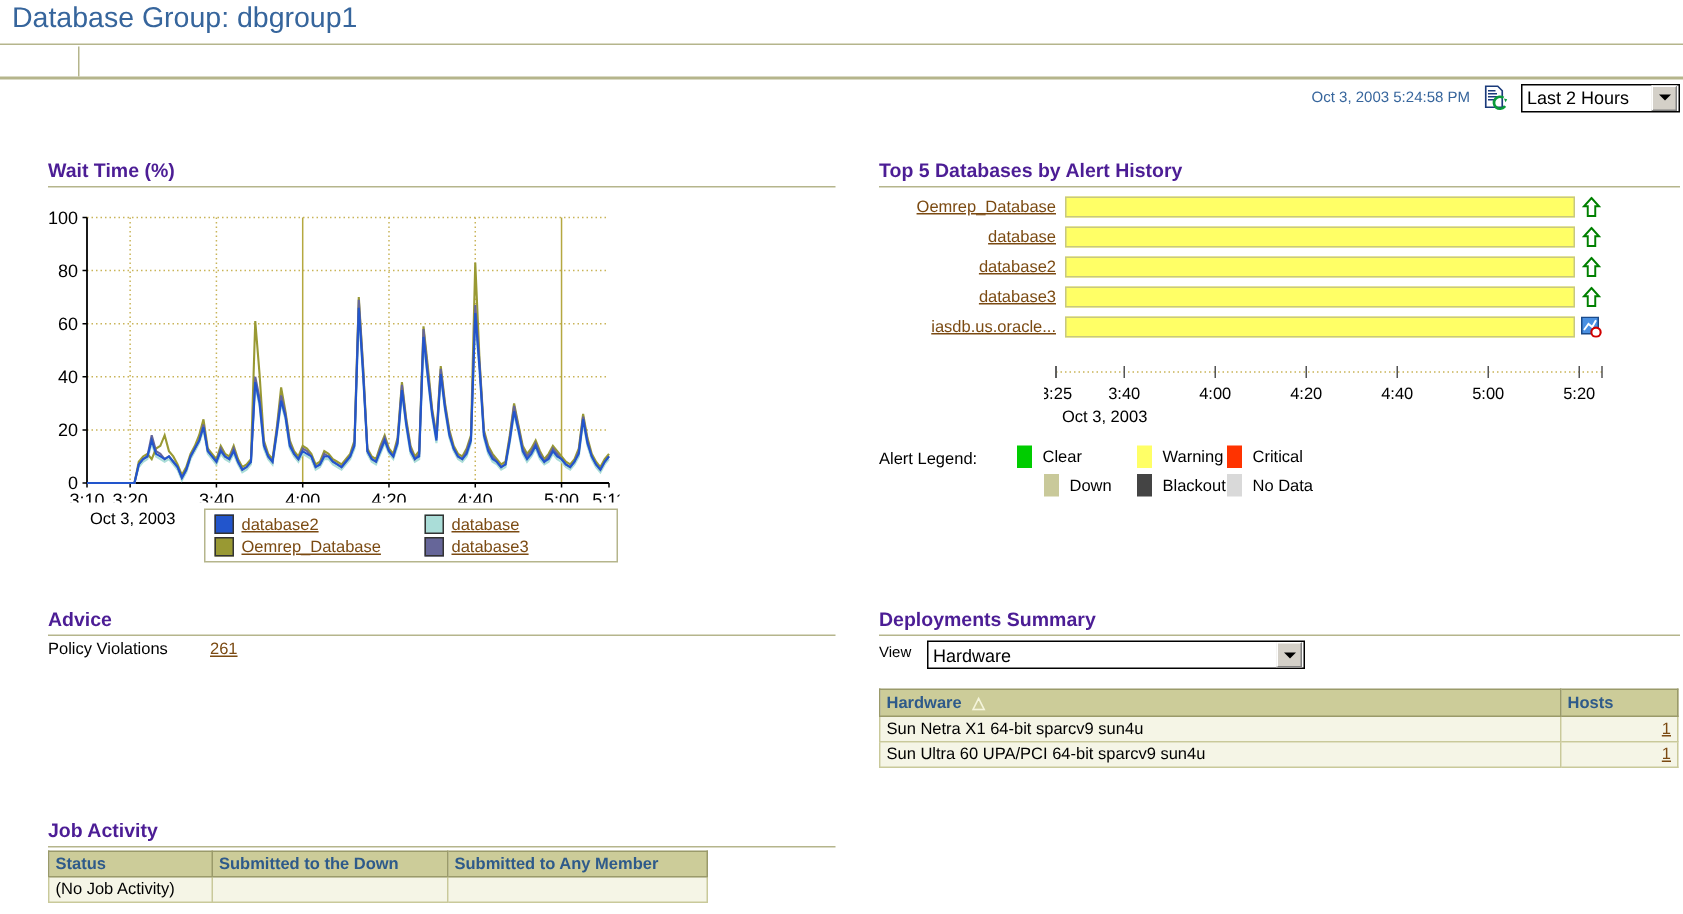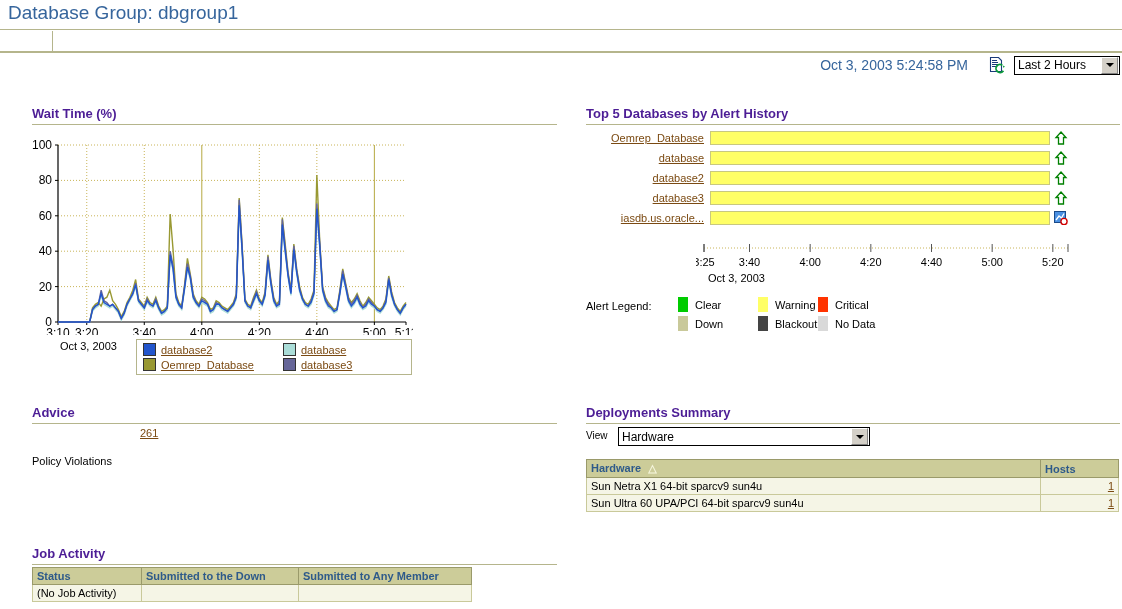--- a/index.html
+++ b/index.html
@@ -47,21 +47,21 @@
   .tab-inactive {
     left: 53px; background: #f3f3e3; color: #7b4a12;
   }
   .tab-inactive .tab-link {
     color: #7b4a12; text-decoration: underline; cursor: pointer;
   }
 
   
   .daterow { position: absolute; right: 2px; top: 54px; height: 22px;
              display: flex; align-items: center; }
-  .date-text { font-size: 14px; color: #36659c; margin-right: 20px; }
+  .date-text { font-size: 10px; color: #36659c; margin-right: 8px; }
   .refresh-icon { width: 18px; height: 18px; margin-right: 8px; display:block; }
   .period-select {
     width: 106px; height: 19px; box-sizing: border-box;
     border: 1px solid #000; background: #fff;
     font-family: "Liberation Sans", sans-serif; font-size: 12px;
     padding-left: 3px; position: relative; display:flex; align-items:center;
   }
   .period-select .sel-text { flex: 1; }
   .sel-arrow {
     width: 15px; height: 15px; background: #d4d0c8;
@@ -102,21 +102,21 @@
     width: 340px; height: 14px; background: #ffff66;
     border: 1px solid #c8c880; box-sizing: border-box; margin-left: 4px;
   }
   .alert-icon { width: 14px; height: 14px; margin-left: 4px; }
   .alert-legend-label { position: absolute; font-size: 11px; color: #000; }
   .leg2-item { position: absolute; display:flex; align-items:center; }
   .leg2-swatch { width: 10px; height: 15px; margin-right: 7px; }
   .leg2-text { font-size: 11px; }
 
   
-  .advice-label { position: absolute; left: 32px; top: 427px; font-size: 11px; margin-top: 28px; }
+  .advice-label { position: absolute; left: 32px; top: 427px; font-size: 11px; }
   .advice-value {
     position: absolute; left: 140px; top: 427px; font-size: 11px;
     color: #7b4a12; text-decoration: underline; cursor: pointer;
   }
 
   
   .view-label { position: absolute; left: 586px; top: 430px; font-size: 10px; }
   .view-select {
     position: absolute; left: 618px; top: 427px; width: 252px; height: 19px;
     box-sizing: border-box; border: 1px solid #000; background: #fff;
@@ -319,21 +319,21 @@
         <span class="leg2-text">Clear</span>
       </div>
       <div class="leg2-item" style="left: 758px; top: 297px;">
         <span class="leg2-swatch" style="background: rgb(255, 255, 102);"></span>
         <span class="leg2-text">Warning</span>
       </div>
       <div class="leg2-item" style="left: 818px; top: 297px;">
         <span class="leg2-swatch" style="background: rgb(255, 51, 0);"></span>
         <span class="leg2-text">Critical</span>
       </div>
-      <div class="leg2-item" style="left: 678px; top: 316px;">
+      <div class="leg2-item" style="left: 696px; top: 316px;">
         <span class="leg2-swatch" style="background: rgb(201, 201, 154);"></span>
         <span class="leg2-text">Down</span>
       </div>
       <div class="leg2-item" style="left: 758px; top: 316px;">
         <span class="leg2-swatch" style="background: rgb(68, 68, 68);"></span>
         <span class="leg2-text">Blackout</span>
       </div>
       <div class="leg2-item" style="left: 818px; top: 316px;">
         <span class="leg2-swatch" style="background: rgb(217, 217, 217);"></span>
         <span class="leg2-text">No Data</span>

